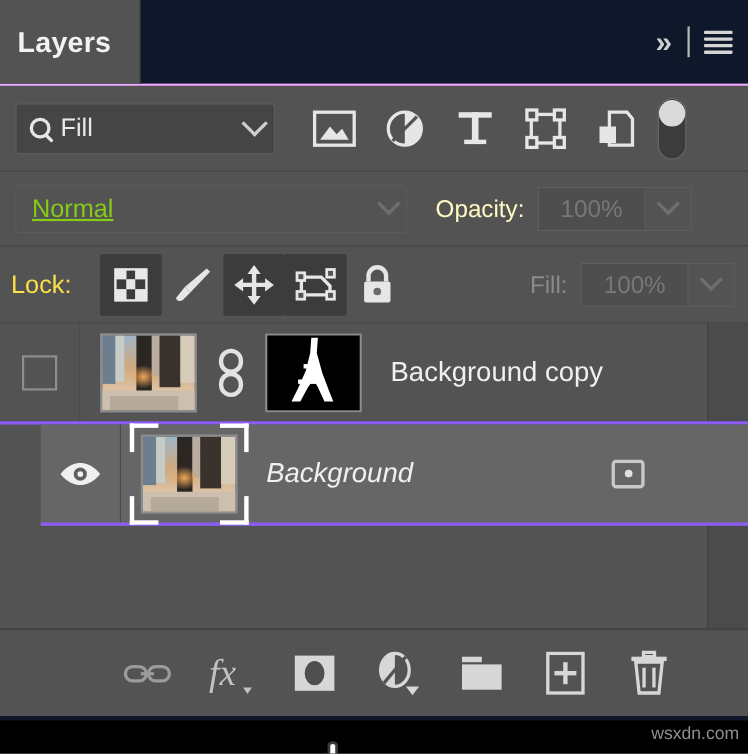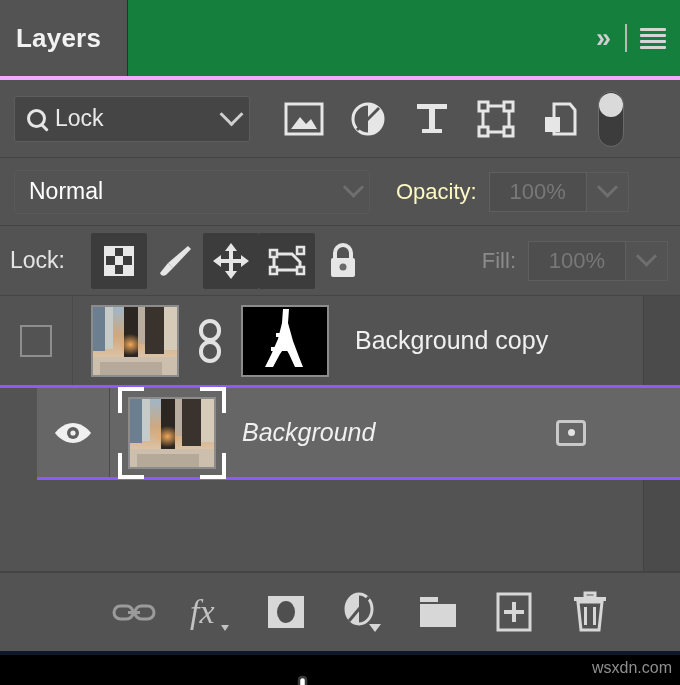--- a/index.html
+++ b/index.html
@@ -15,24 +15,24 @@
   }
   .panel {
     position: absolute; inset: 0;
     background: #535353;
     display: flex; flex-direction: column;
   }
 
   
   .tabbar {
     height: 76px;
-    background: #15803d;
+    background: #0f172a;
     position: relative;
     flex: 0 0 auto;
-    border-bottom: 4px solid #f0abfc;
+    border-bottom: 2px solid #f0abfc;
     text-decoration: underline;
   }
   .tab {
     position: absolute; left: 0; top: 0;
     width: 128px; height: 76px;
     background: #535353;
     display: flex; align-items: center;
     box-sizing: border-box;
     padding-left: 16px;
     border-right: 1px solid #2e2e2e;
@@ -108,21 +108,21 @@
     display: flex; align-items: center;
     padding: 0 12px 0 14px; box-sizing: border-box;
     border-bottom: 1px solid #444;
   }
   .blend-box {
     width: 356px; height: 44px;
     border: 1px solid #5a5a5a; border-radius: 3px;
     display: flex; align-items: center; box-sizing: border-box;
     padding: 0 8px 0 14px;
   }
-  .blend-text { color: #ffffff; font-size: 23px; flex: 1; }
+  .blend-text { color: #84cc16; font-size: 23px; flex: 1; text-decoration: underline; }
   .caret-dim {
     width: 12px; height: 12px;
     border-right: 3px solid #6f6f6f; border-bottom: 3px solid #6f6f6f;
     transform: rotate(45deg) translate(-3px,-3px);
   }
   .op-label { color: #fef9c3; font-size: 22px; margin-left: 26px; }
   .num-box {
     margin-left: 12px; width: 98px; height: 40px;
     background: #4e4e4e; border: 1px solid #5f5f5f;
     display: flex; align-items: center; justify-content: center;
@@ -133,21 +133,21 @@
     display: flex; align-items: center; justify-content: center; box-sizing: border-box;
   }
 
   
   .lockbar {
     height: 70px; flex: 0 0 auto;
     display: flex; align-items: center;
     padding: 0 12px 0 10px; box-sizing: border-box;
     border-bottom: 1px solid #454545;
   }
-  .lock-label { color: #e5e5e5; font-size: 23px; margin-right: 26px; }
+  .lock-label { color: #fde047; font-size: 23px; margin-right: 26px; }
   .lock-btn {
     width: 56px; height: 56px; display: flex; align-items: center; justify-content: center;
     border-radius: 2px;
   }
   .lock-btn.on { background: #3c3c3c; }
   .checker {
     width: 30px; height: 30px; border: 2px solid #e8e8e8; box-sizing: border-box;
     display: grid; grid-template-columns: repeat(3,1fr); grid-template-rows: repeat(3,1fr);
     background: #e8e8e8;
   }
@@ -257,21 +257,21 @@
           <i></i>
           <i></i>
           <i></i>
         </span>
     </div>
   </div>
 
   <div class="filterbar">
     <div class="kind-box">
       <span class="mag"></span>
-      <span class="kind-label">Lock</span>
+      <span class="kind-label">Fill</span>
       <span class="caret-dn"></span>
     </div>
 
     <div class="ficons">
       <div class="ficon">
         <svg width="40" height="34" viewBox="0 0 40 34">
           <rect x="2" y="2" width="36" height="30" fill="none" stroke="#e6e6e6" stroke-width="3"></rect>
           <path d="M7 27 L16 15 L22 22 L27 17 L33 27 Z" fill="#e6e6e6"></path>
         </svg>
       </div>

